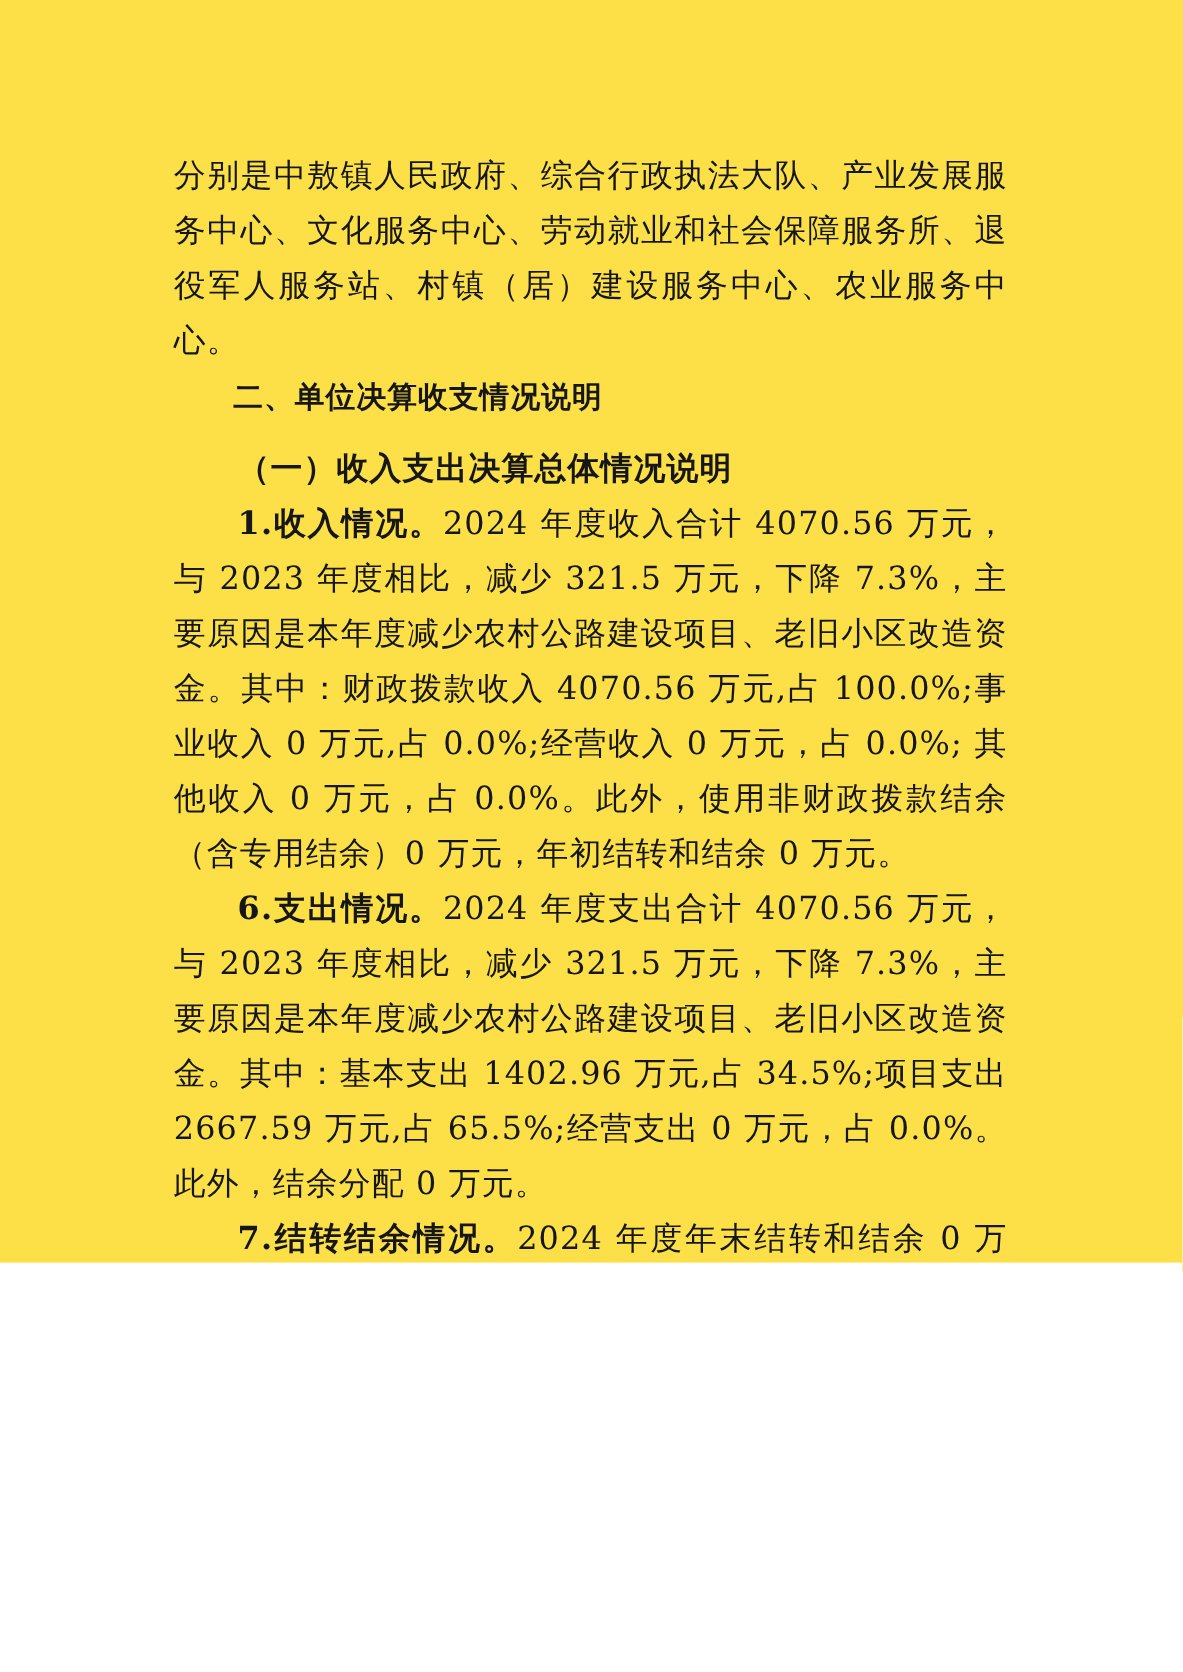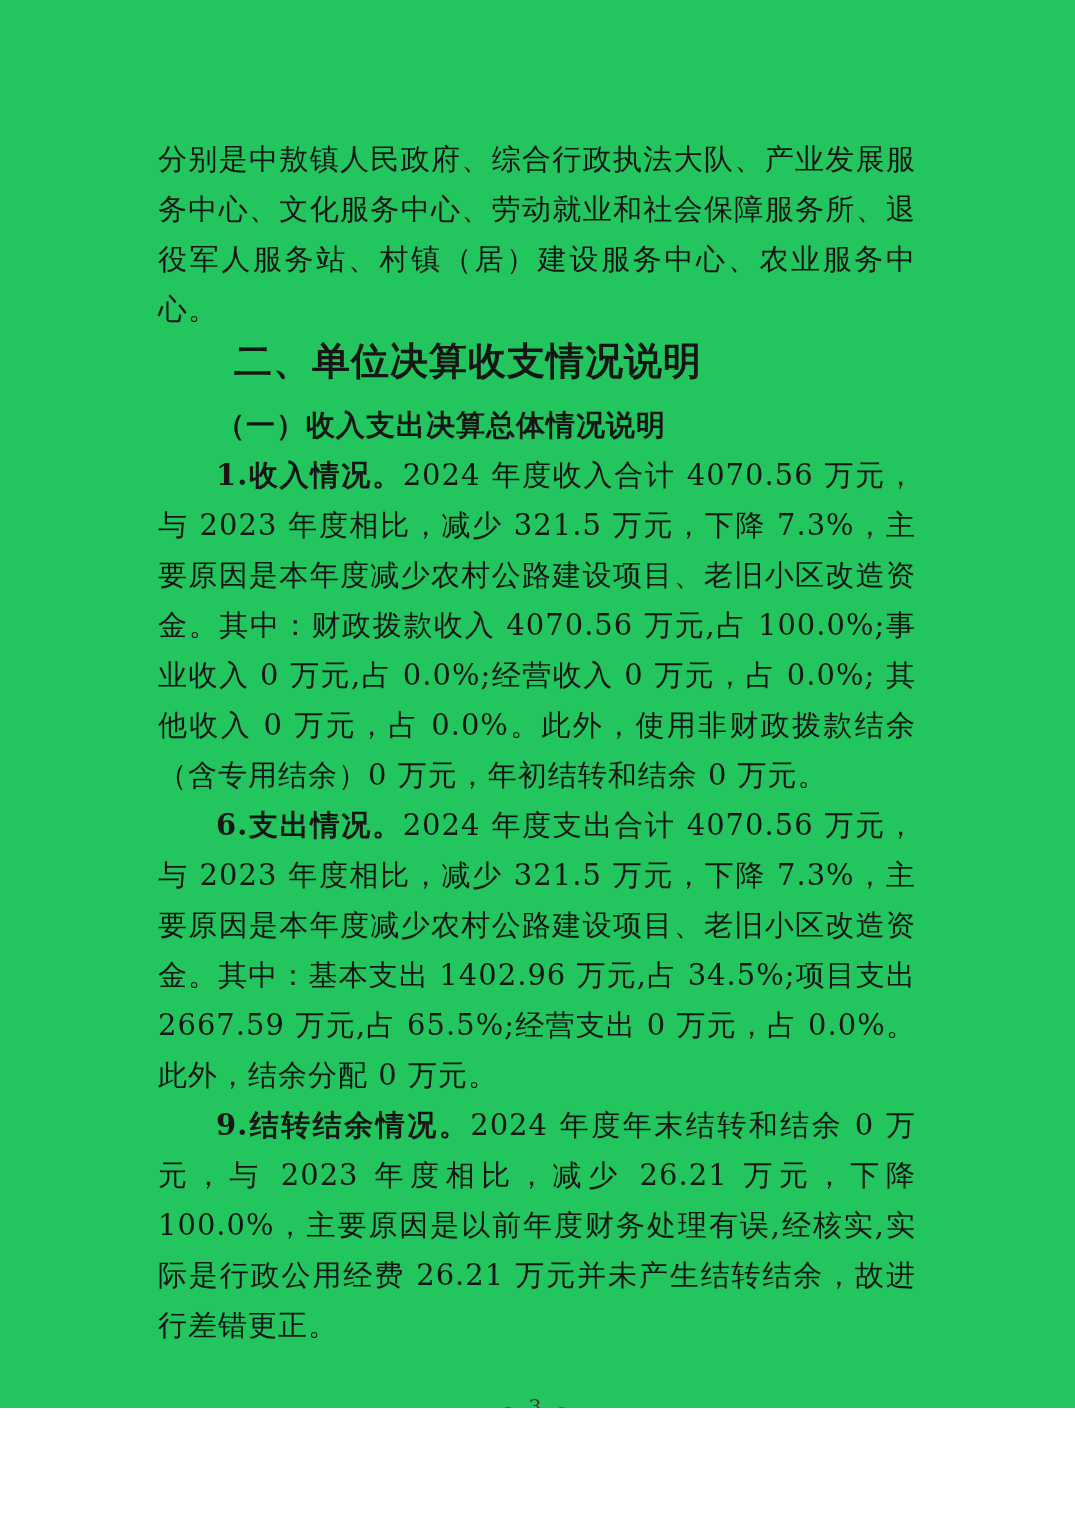--- a/index.html
+++ b/index.html
@@ -3,23 +3,23 @@
 <meta charset="utf-8">
 <style>
   html, body {
     margin: 0;
     padding: 0;
     background: #ffffff;
   }
   .page {
     position: relative;
     width: 1075px;
-    height: 1408px;
+    height: 1148px;
     margin: 0 auto;
-    background: #22c55e;
+    background: #fde047;
     overflow: hidden;
     font-family: "DejaVu Serif", "Liberation Serif", serif;
     color: #161616;
   }
   .content {
     position: absolute;
     left: 158px;
     top: 134px;
     width: 758px;
     font-size: 29px;
@@ -31,21 +31,21 @@
     margin: 0;
     padding: 0;
     text-indent: 2em;
   }
   p.body-continuation {
     text-indent: 0;
   }
   p.heading1 {
     font-family: Liberation Sans, sans-serif;
     font-weight: 700;
-    font-size: 38px;
+    font-size: 27px;
     margin-top: 2px;
   }
   p.heading2 {
     font-weight: 700;
     margin-top: 14px;
   }
   .bold-lead {
     font-weight: 700;
   }
   .footer {
@@ -64,16 +64,16 @@
 </head>
 <body>
 
 <div class="page">
   <div class="content">
       <p class="body-continuation"><span>分别是中敖镇人民政府、综合行政执法大队、产业发展服务中心、文化服务中心、劳动就业和社会保障服务所、退役军人服务站、村镇（居）建设服务中心、农业服务中心。</span></p>
       <p class="heading1"><span class="bold-lead">二、单位决算收支情况说明</span></p>
       <p class="heading2"><span class="bold-lead">（一）收入支出决算总体情况说明</span></p>
       <p class="body"><span class="bold-lead">1.收入情况。</span><span>2024 年度收入合计 4070.56 万元，与 2023 年度相比，减少 321.5 万元，下降 7.3%，主要原因是本年度减少农村公路建设项目、老旧小区改造资金。其中：财政拨款收入 4070.56 万元,占 100.0%;事业收入 0 万元,占 0.0%;经营收入 0 万元，占 0.0%; 其他收入 0 万元，占 0.0%。此外，使用非财政拨款结余（含专用结余）0 万元，年初结转和结余 0 万元。</span></p>
       <p class="body"><span class="bold-lead">6.支出情况。</span><span>2024 年度支出合计 4070.56 万元，与 2023 年度相比，减少 321.5 万元，下降 7.3%，主要原因是本年度减少农村公路建设项目、老旧小区改造资金。其中：基本支出 1402.96 万元,占 34.5%;项目支出 2667.59 万元,占 65.5%;经营支出 0 万元，占 0.0%。此外，结余分配 0 万元。</span></p>
-      <p class="body"><span class="bold-lead">9.结转结余情况。</span><span>2024 年度年末结转和结余 0 万元，与 2023 年度相比，减少 26.21 万元，下降 100.0%，主要原因是以前年度财务处理有误,经核实,实际是行政公用经费 26.21 万元并未产生结转结余，故进行差错更正。</span></p>
+      <p class="body"><span class="bold-lead">7.结转结余情况。</span><span>2024 年度年末结转和结余 0 万元，与 2023 年度相比，减少 26.21 万元，下降 100.0%，主要原因是以前年度财务处理有误,经核实,实际是行政公用经费 26.21 万元并未产生结转结余，故进行差错更正。</span></p>
     </div>
   <div class="footer">- 3 -</div>
 </div>
 
 </body></html>

